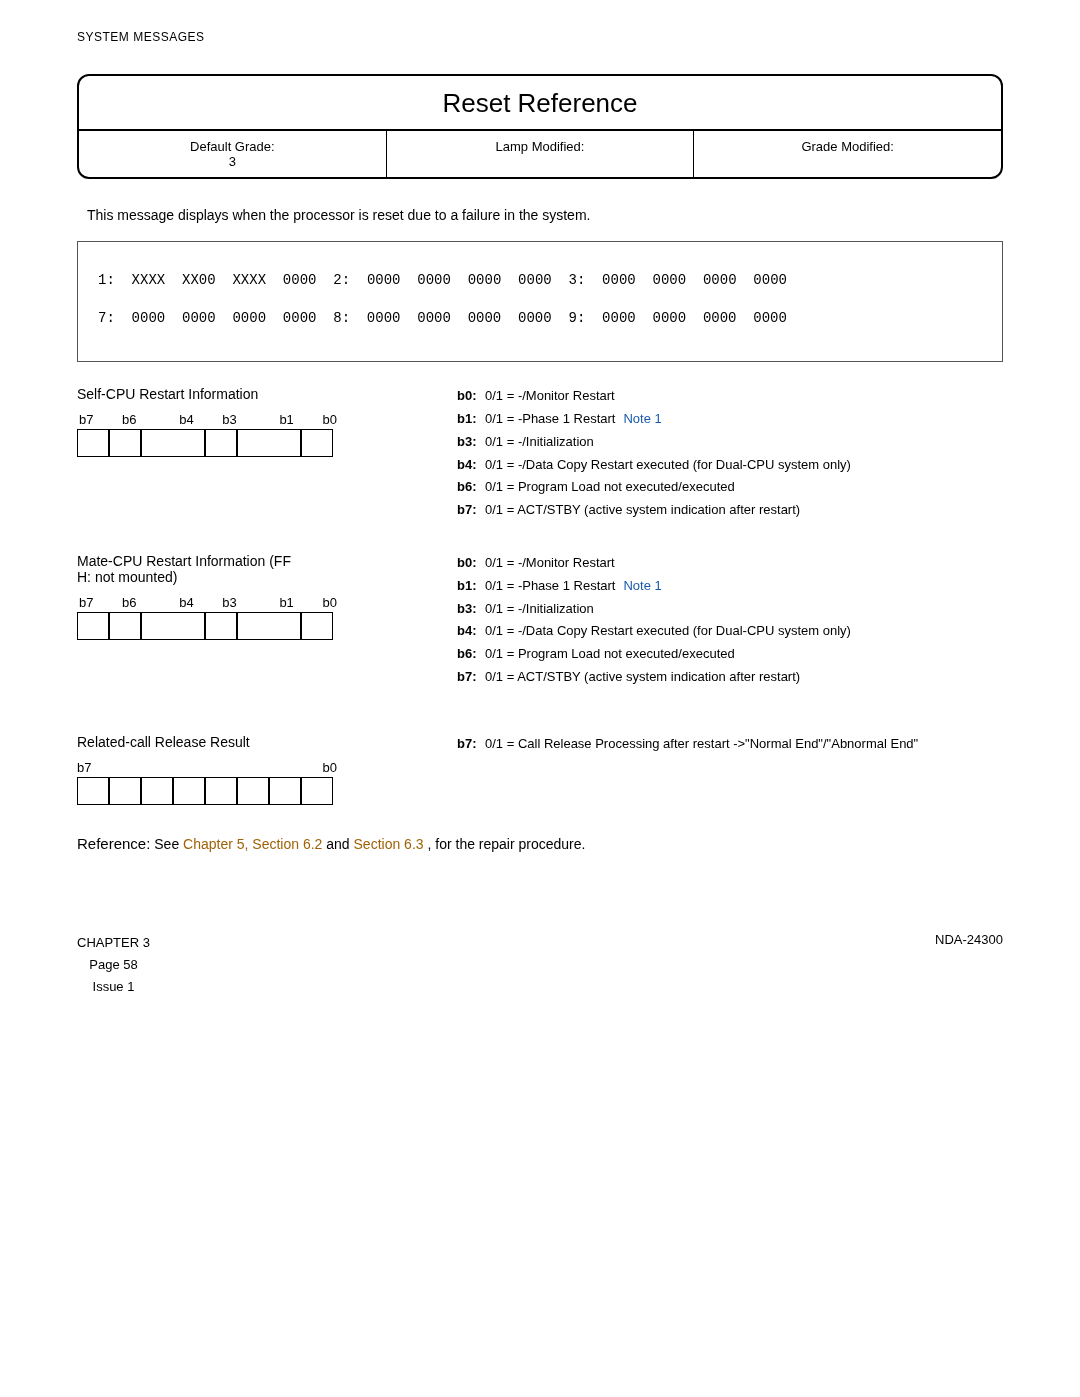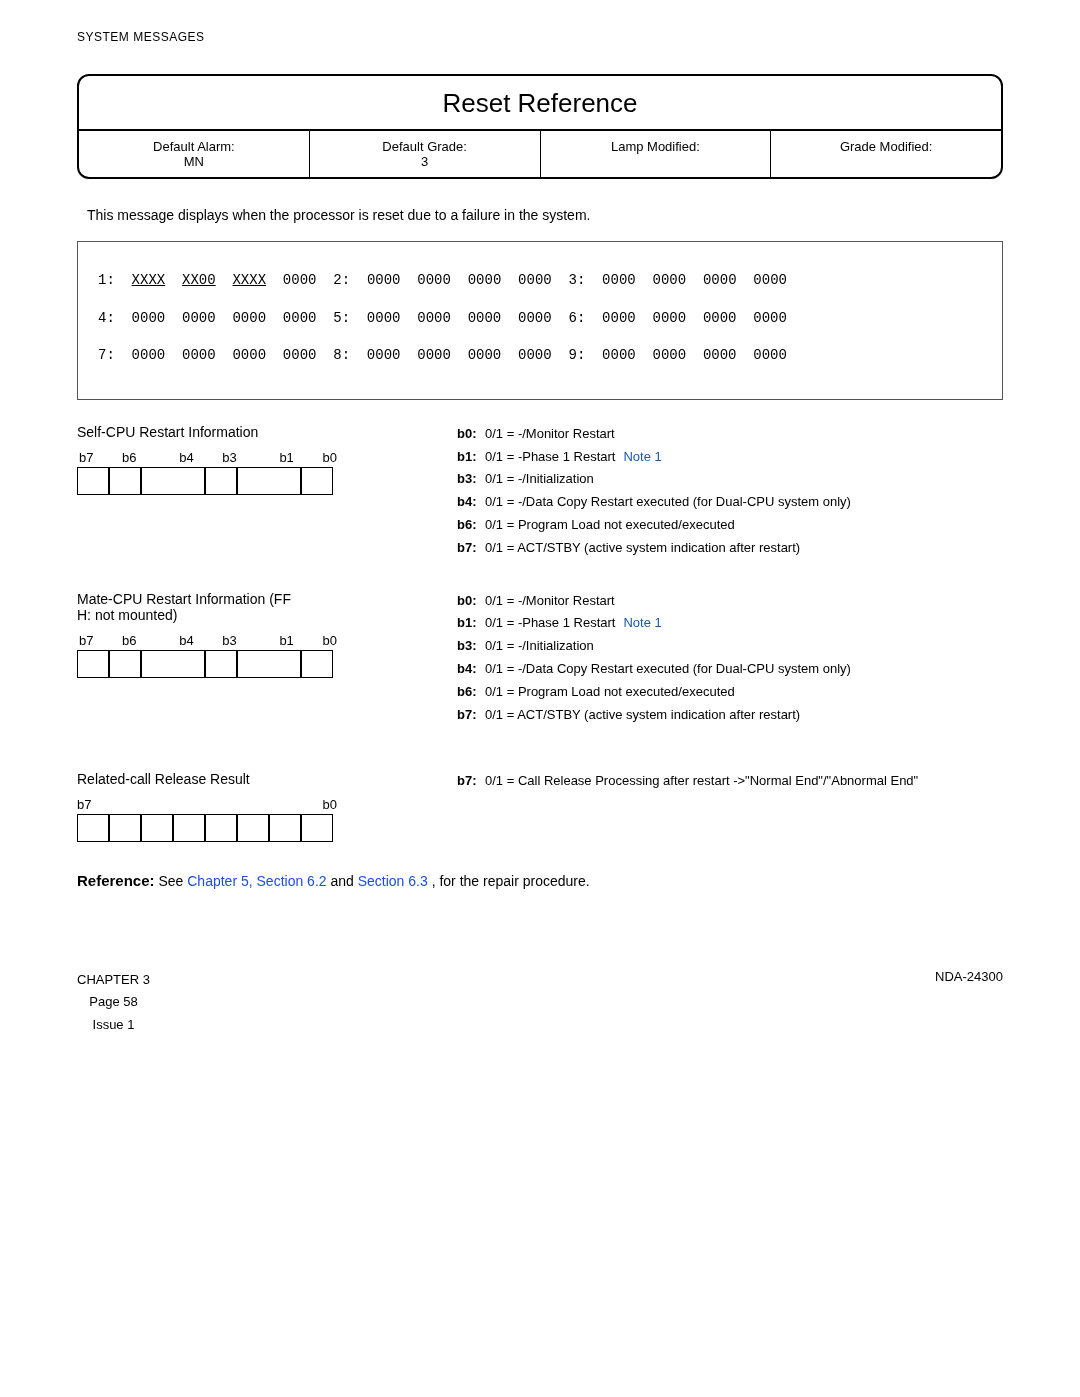--- a/index.html
+++ b/index.html
@@ -75,21 +75,20 @@
       padding: 22px 20px;
       margin-bottom: 24px;
       font-family: 'Courier New', monospace;
       font-size: 14px;
       line-height: 2.4;
     }
     .data-line {
       margin-bottom: 4px;
     }
     .underline-word {
-      text-decoration: underline;
     }
 
     
     .bit-section {
       display: flex;
       flex-direction: row;
       margin-bottom: 30px;
       gap: 40px;
       align-items: flex-start;
     }
@@ -177,24 +176,24 @@
       width: 260px;
     }
 
     
     .reference {
       font-size: 14px;
       margin-bottom: 40px;
     }
     .ref-label {
       font-size: 15px;
-      font-weight: bold;
+      font-weight: normal;
     }
     .ref-link {
-      color: #1d4ed8;
+      color: #a16207;
       text-decoration: none;
     }
 
     
     .footer {
       margin-top: 80px;
       display: flex;
       flex-direction: row;
       justify-content: space-between;
       font-size: 13px;
@@ -206,36 +205,32 @@
   </style>
 </head>
 <body>
 
 <div class="system-messages-header">SYSTEM MESSAGES</div>
 
 <div class="message-card">
   <div class="card-right">
     <div class="card-title">Reset Reference</div>
     <div class="card-fields">
-      <div class="card-field">Default Alarm:<br>MN</div>
       <div class="card-field">Default Grade:<br>3</div>
       <div class="card-field">Lamp Modified:</div>
       <div class="card-field">Grade Modified:</div>
     </div>
   </div>
 </div>
 
 <p class="description">This message displays when the processor is reset due to a failure in the system.</p>
 
 <div class="data-box">
   <div class="data-line">
     1:&nbsp;&nbsp;<span class="underline-word">XXXX</span>&nbsp;&nbsp;<span class="underline-word">XX00</span>&nbsp;&nbsp;<span class="underline-word">XXXX</span>&nbsp;&nbsp;0000&nbsp;&nbsp;2:&nbsp;&nbsp;0000&nbsp;&nbsp;0000&nbsp;&nbsp;0000&nbsp;&nbsp;0000&nbsp;&nbsp;3:&nbsp;&nbsp;0000&nbsp;&nbsp;0000&nbsp;&nbsp;0000&nbsp;&nbsp;0000
-  </div>
-  <div class="data-line">
-    4:&nbsp;&nbsp;0000&nbsp;&nbsp;0000&nbsp;&nbsp;0000&nbsp;&nbsp;0000&nbsp;&nbsp;5:&nbsp;&nbsp;0000&nbsp;&nbsp;0000&nbsp;&nbsp;0000&nbsp;&nbsp;0000&nbsp;&nbsp;6:&nbsp;&nbsp;0000&nbsp;&nbsp;0000&nbsp;&nbsp;0000&nbsp;&nbsp;0000
   </div>
   <div class="data-line">
     7:&nbsp;&nbsp;0000&nbsp;&nbsp;0000&nbsp;&nbsp;0000&nbsp;&nbsp;0000&nbsp;&nbsp;8:&nbsp;&nbsp;0000&nbsp;&nbsp;0000&nbsp;&nbsp;0000&nbsp;&nbsp;0000&nbsp;&nbsp;9:&nbsp;&nbsp;0000&nbsp;&nbsp;0000&nbsp;&nbsp;0000&nbsp;&nbsp;0000
   </div>
 </div>
 
 <div class="bit-section">
   <div class="bit-left">
     <div class="bit-title">Self-CPU Restart Information</div>
     <div class="bit-labels">

